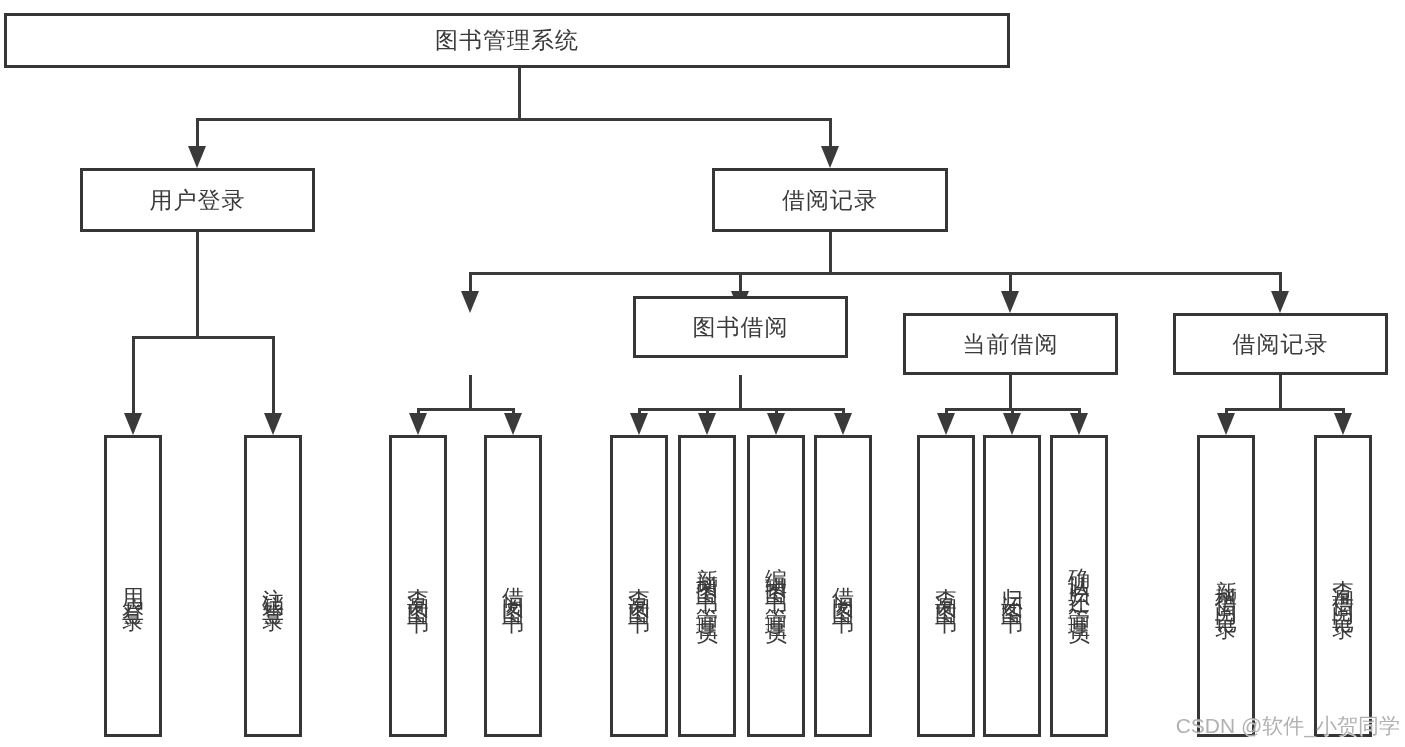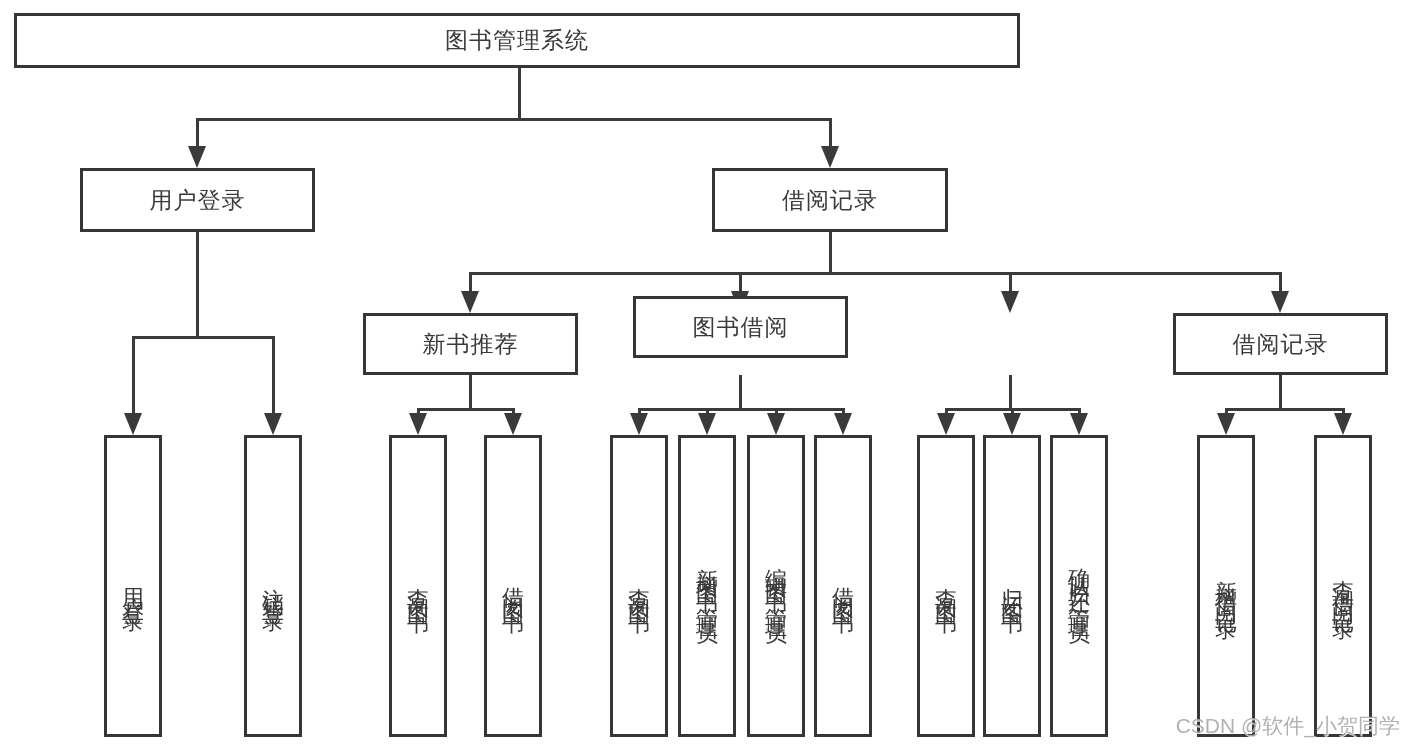--- a/index.html
+++ b/index.html
@@ -126,37 +126,37 @@
   <div class="arrow" style="left:767px;top:413px"></div>
   <div class="arrow" style="left:834px;top:413px"></div>
 
   <div class="arrow" style="left:937px;top:413px"></div>
   <div class="arrow" style="left:1003px;top:413px"></div>
   <div class="arrow" style="left:1070px;top:413px"></div>
 
   <div class="arrow" style="left:1217px;top:413px"></div>
   <div class="arrow" style="left:1334px;top:413px"></div>
 
-  <div class="node" style="left:14px;top:13px;width:1006px;height:55px">
+  <div class="node" style="left:4px;top:13px;width:1006px;height:55px">
     <span class="lbl">图书管理系统</span>
   </div>
 
   <div class="node" style="left:80px;top:168px;width:235px;height:64px">
     <span class="lbl">用户登录</span>
   </div>
   <div class="node" style="left:712px;top:168px;width:236px;height:64px">
     <span class="lbl">借阅记录</span>
   </div>
 
-  <div class="node" style="left:363px;top:313px;width:215px;height:62px">
-    <span class="lbl">新书推荐</span>
-  </div>
   <div class="node" style="left:633px;top:296px;width:215px;height:62px">
     <span class="lbl">图书借阅</span>
   </div>
+  <div class="node" style="left:903px;top:313px;width:215px;height:62px">
+    <span class="lbl">当前借阅</span>
+  </div>
   <div class="node" style="left:1173px;top:313px;width:215px;height:62px">
     <span class="lbl">借阅记录</span>
   </div>
 
   <div class="node leaf" style="left:104px;top:435px;width:58px;height:302px">
     <span class="lbl">用户登录</span>
   </div>
   <div class="node leaf" style="left:244px;top:435px;width:58px;height:302px">
     <span class="lbl">注销登录</span>
   </div>

